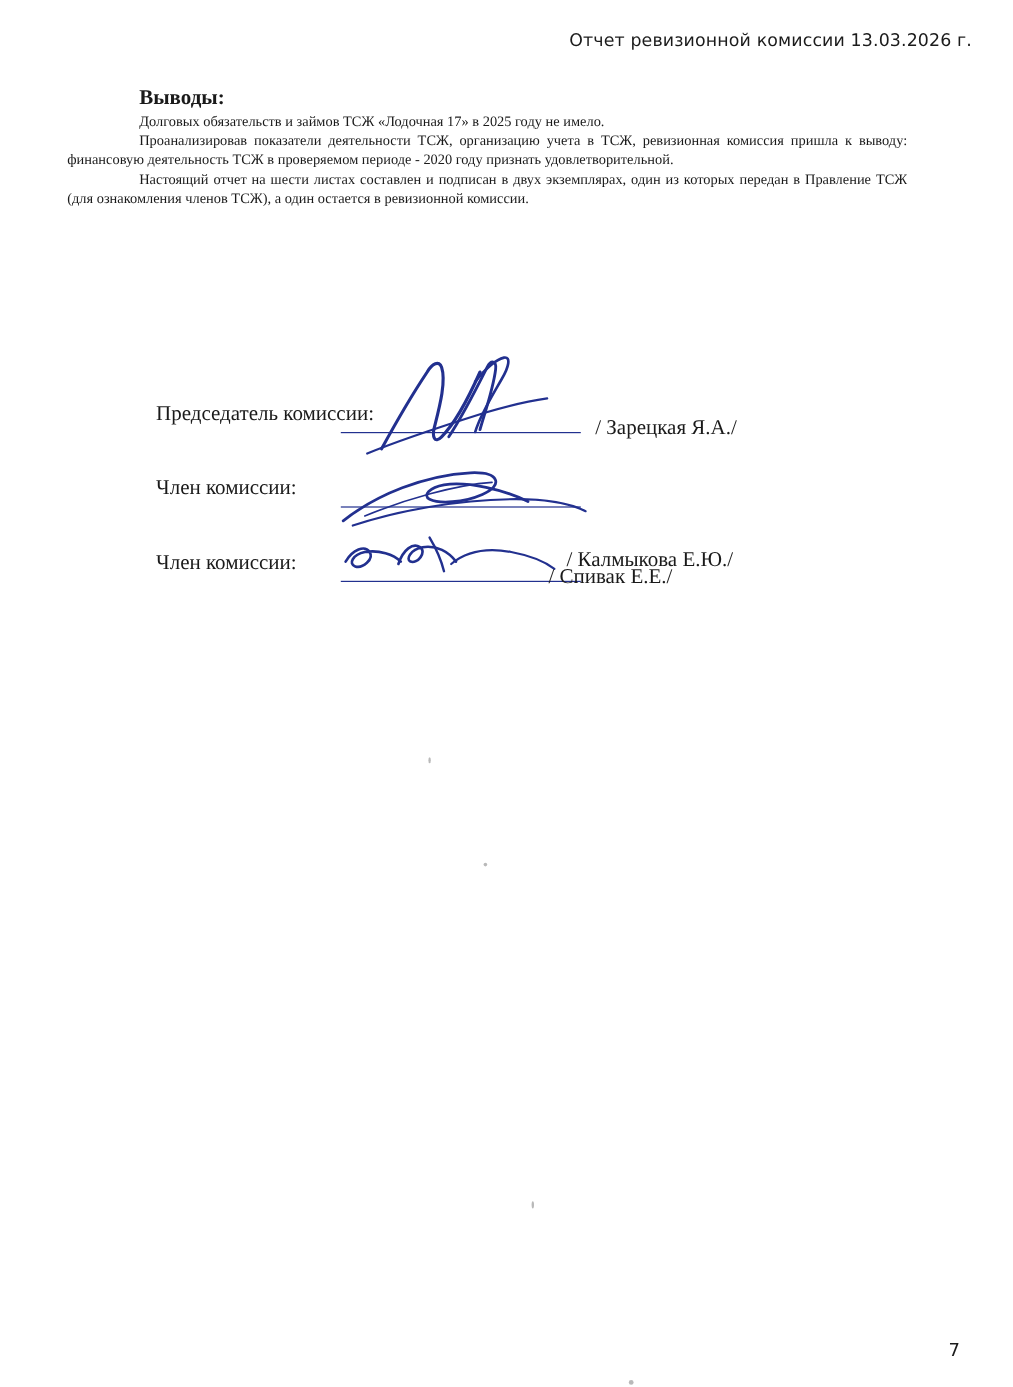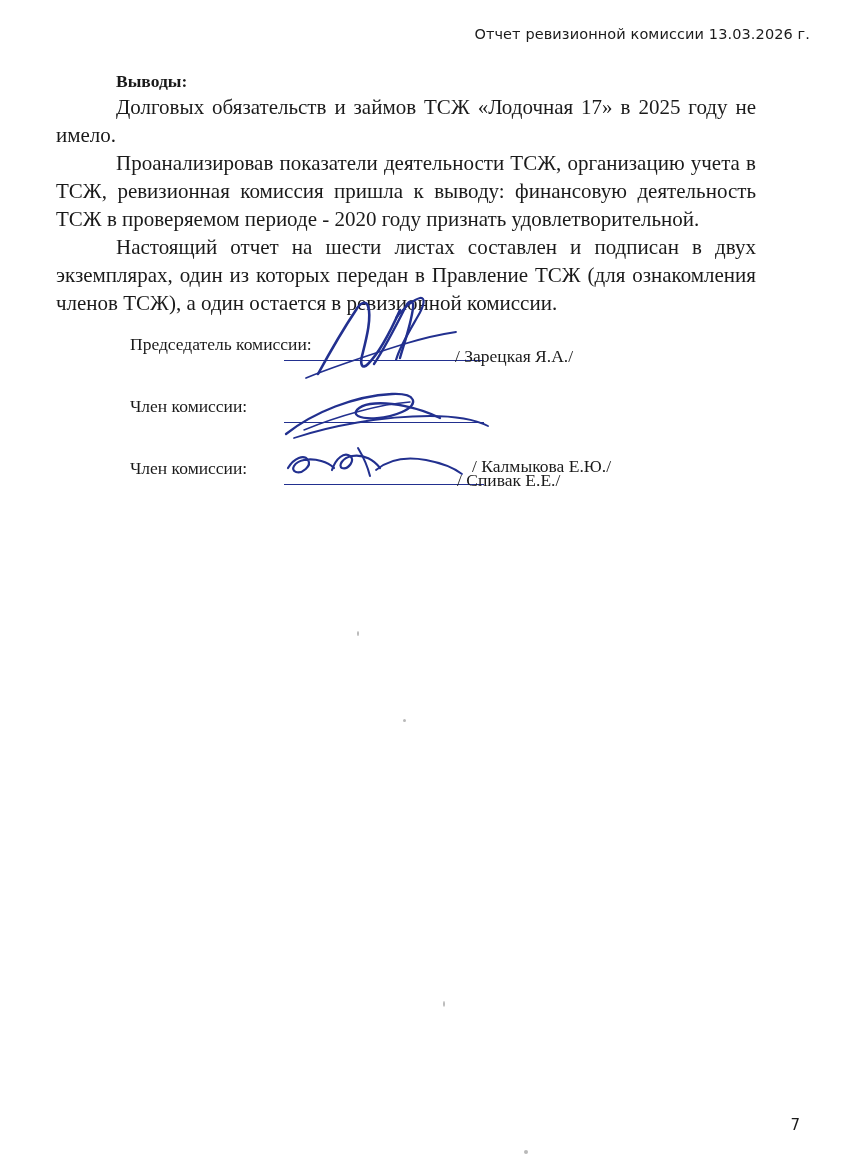--- a/index.html
+++ b/index.html
@@ -45,21 +45,21 @@
 
   .heading {
     font-weight: bold;
     font-size: 17.5px;
     margin: 0 0 1px 60px;
     line-height: 1.32;
   }
 
   p.para {
     margin: 0;
-    font-size: 21px;
+    font-size: 12px;
     line-height: 1.33;
     text-align: justify;
     text-indent: 60px;
     text-justify: inter-word;
   }
 
   
   .signatures {
     position: absolute;
     left: 72px;
@@ -93,21 +93,21 @@
 
   .sig-ink {
     position: absolute;
     pointer-events: none;
   }
   .sig-ink svg { display: block; overflow: visible; }
 
   
   .row1 .sig-label { top: 12px; }
   .row1 .sig-line  { left: 212px; top: 38px; width: 200px; }
-  .row1 .sig-name  { left: 383px; top: 24px; }
+  .row1 .sig-name  { left: 424px; top: 24px; }
   .row1 .sig-ink   { left: 228px; top: -28px; }
 
   .row2 .sig-label { top: 12px; }
   .row2 .sig-line  { left: 212px; top: 38px; width: 200px; }
   .row2 .sig-name  { left: 400px; top: 24px; margin-top: 48px; }
   .row2 .sig-ink   { left: 208px; top: -12px; }
 
   .row3 .sig-label { top: 12px; }
   .row3 .sig-line  { left: 212px; top: 38px; width: 200px; }
   .row3 .sig-name  { left: 385px; top: 24px; }

